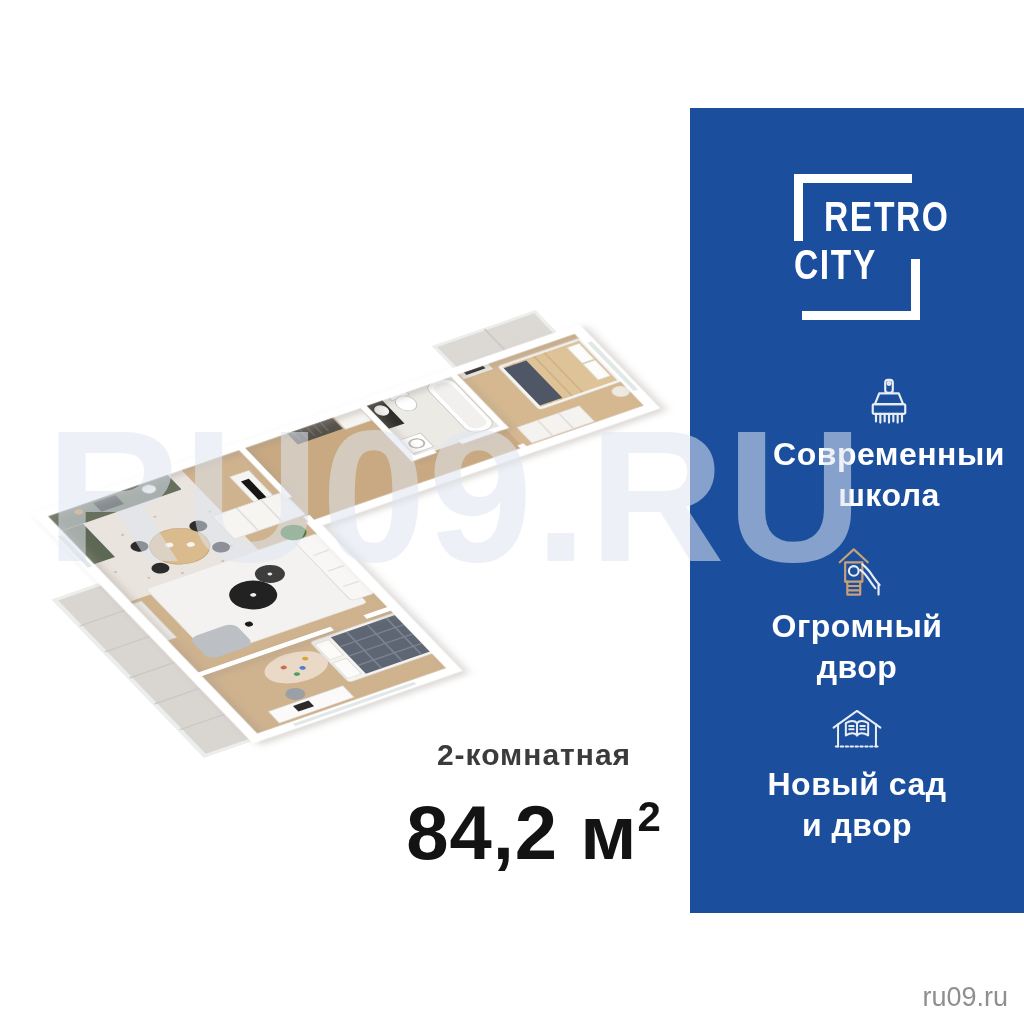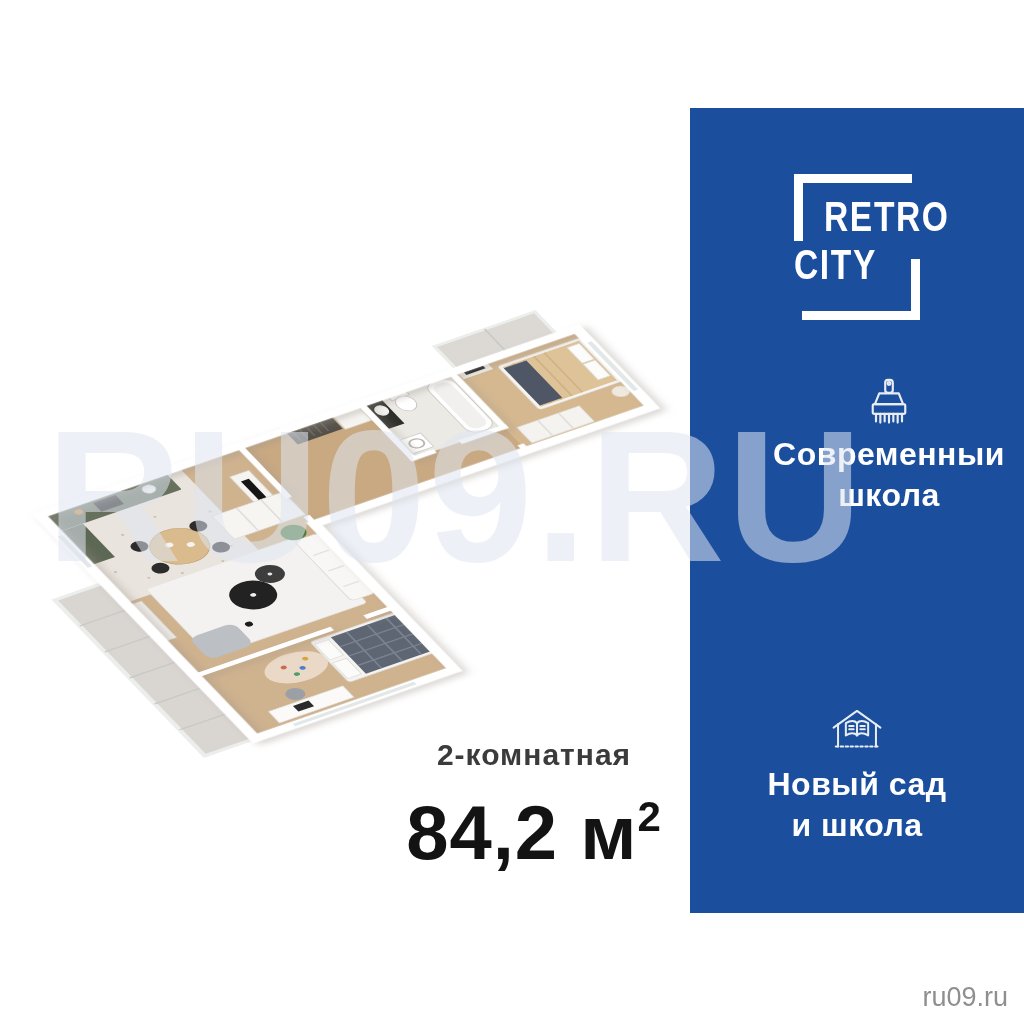--- a/index.html
+++ b/index.html
@@ -190,32 +190,49 @@
         <rect x="20.5" y="1.5" width="7" height="12" rx="2.5"></rect>
         <circle cx="24" cy="5" r="1.3"></circle>
         <path d="M15,14 H33 L37,24 H11 Z"></path>
         <rect x="9" y="24" width="30" height="9" rx="1.5"></rect>
         <path d="M12,33 V40 M16,33 V41 M20,33 V40 M24,33 V41 M28,33 V40 M32,33 V41 M36,33 V40"></path>
       </svg>
       <div class="f-text">Современныи</div>
       <div class="f-text">школа</div>
     </div>
 
+    <div class="feature f2">
+      <svg class="f-icon" width="56" height="52" viewBox="0 0 52 48" fill="none" stroke-width="2" stroke-linejoin="round" stroke-linecap="round">
+        <g stroke="#c9a178">
+          <path d="M10,15 L23,3 L36,15"></path>
+          <rect x="15" y="15" width="16" height="18"></rect>
+          <path d="M17,33 V45 M29,33 V45 M17,37 H29 M17,41 H29 M17,45 H29"></path>
+        </g>
+        <g stroke="#e8ecf3">
+          <circle cx="23" cy="23" r="4.5"></circle>
+          <path d="M31,17 C39,23 41,30 47,36"></path>
+          <path d="M29,22 C36,27 37,32 43,39"></path>
+          <path d="M46,36 V45"></path>
+        </g>
+      </svg>
+      <div class="f-text">Огромный</div>
+      <div class="f-text">двор</div>
+    </div>
 
     <div class="feature f3">
       <svg class="f-icon" width="58" height="50" viewBox="0 0 52 44" fill="none" stroke="#e8ecf3" stroke-width="1.8" stroke-linejoin="round" stroke-linecap="round">
         <path d="M5,19 L26,4 L47,19"></path>
         <path d="M9,16 V36 M43,16 V36"></path>
         <path d="M7,36 H45" stroke-dasharray="2.2,2.2"></path>
         <path d="M16,15 C20,12.5 24,12.5 26,15 C28,12.5 32,12.5 36,15 V26 C32,23.5 28,23.5 26,26 C24,23.5 20,23.5 16,26 Z"></path>
         <path d="M26,15 V26"></path>
         <path d="M19,17.5 H23 M19,20.5 H23 M29,17.5 H33 M29,20.5 H33"></path>
       </svg>
       <div class="f-text">Новый сад</div>
-      <div class="f-text">и школа</div>
+      <div class="f-text">и двор</div>
     </div>
   </div>
 
   <div class="listing">
     <div class="type">2-комнатная</div>
     <div class="area"><span>84,2</span><span> м</span><sup>2</sup></div>
   </div>
 
   <div class="credit">ru09.ru</div>
 

